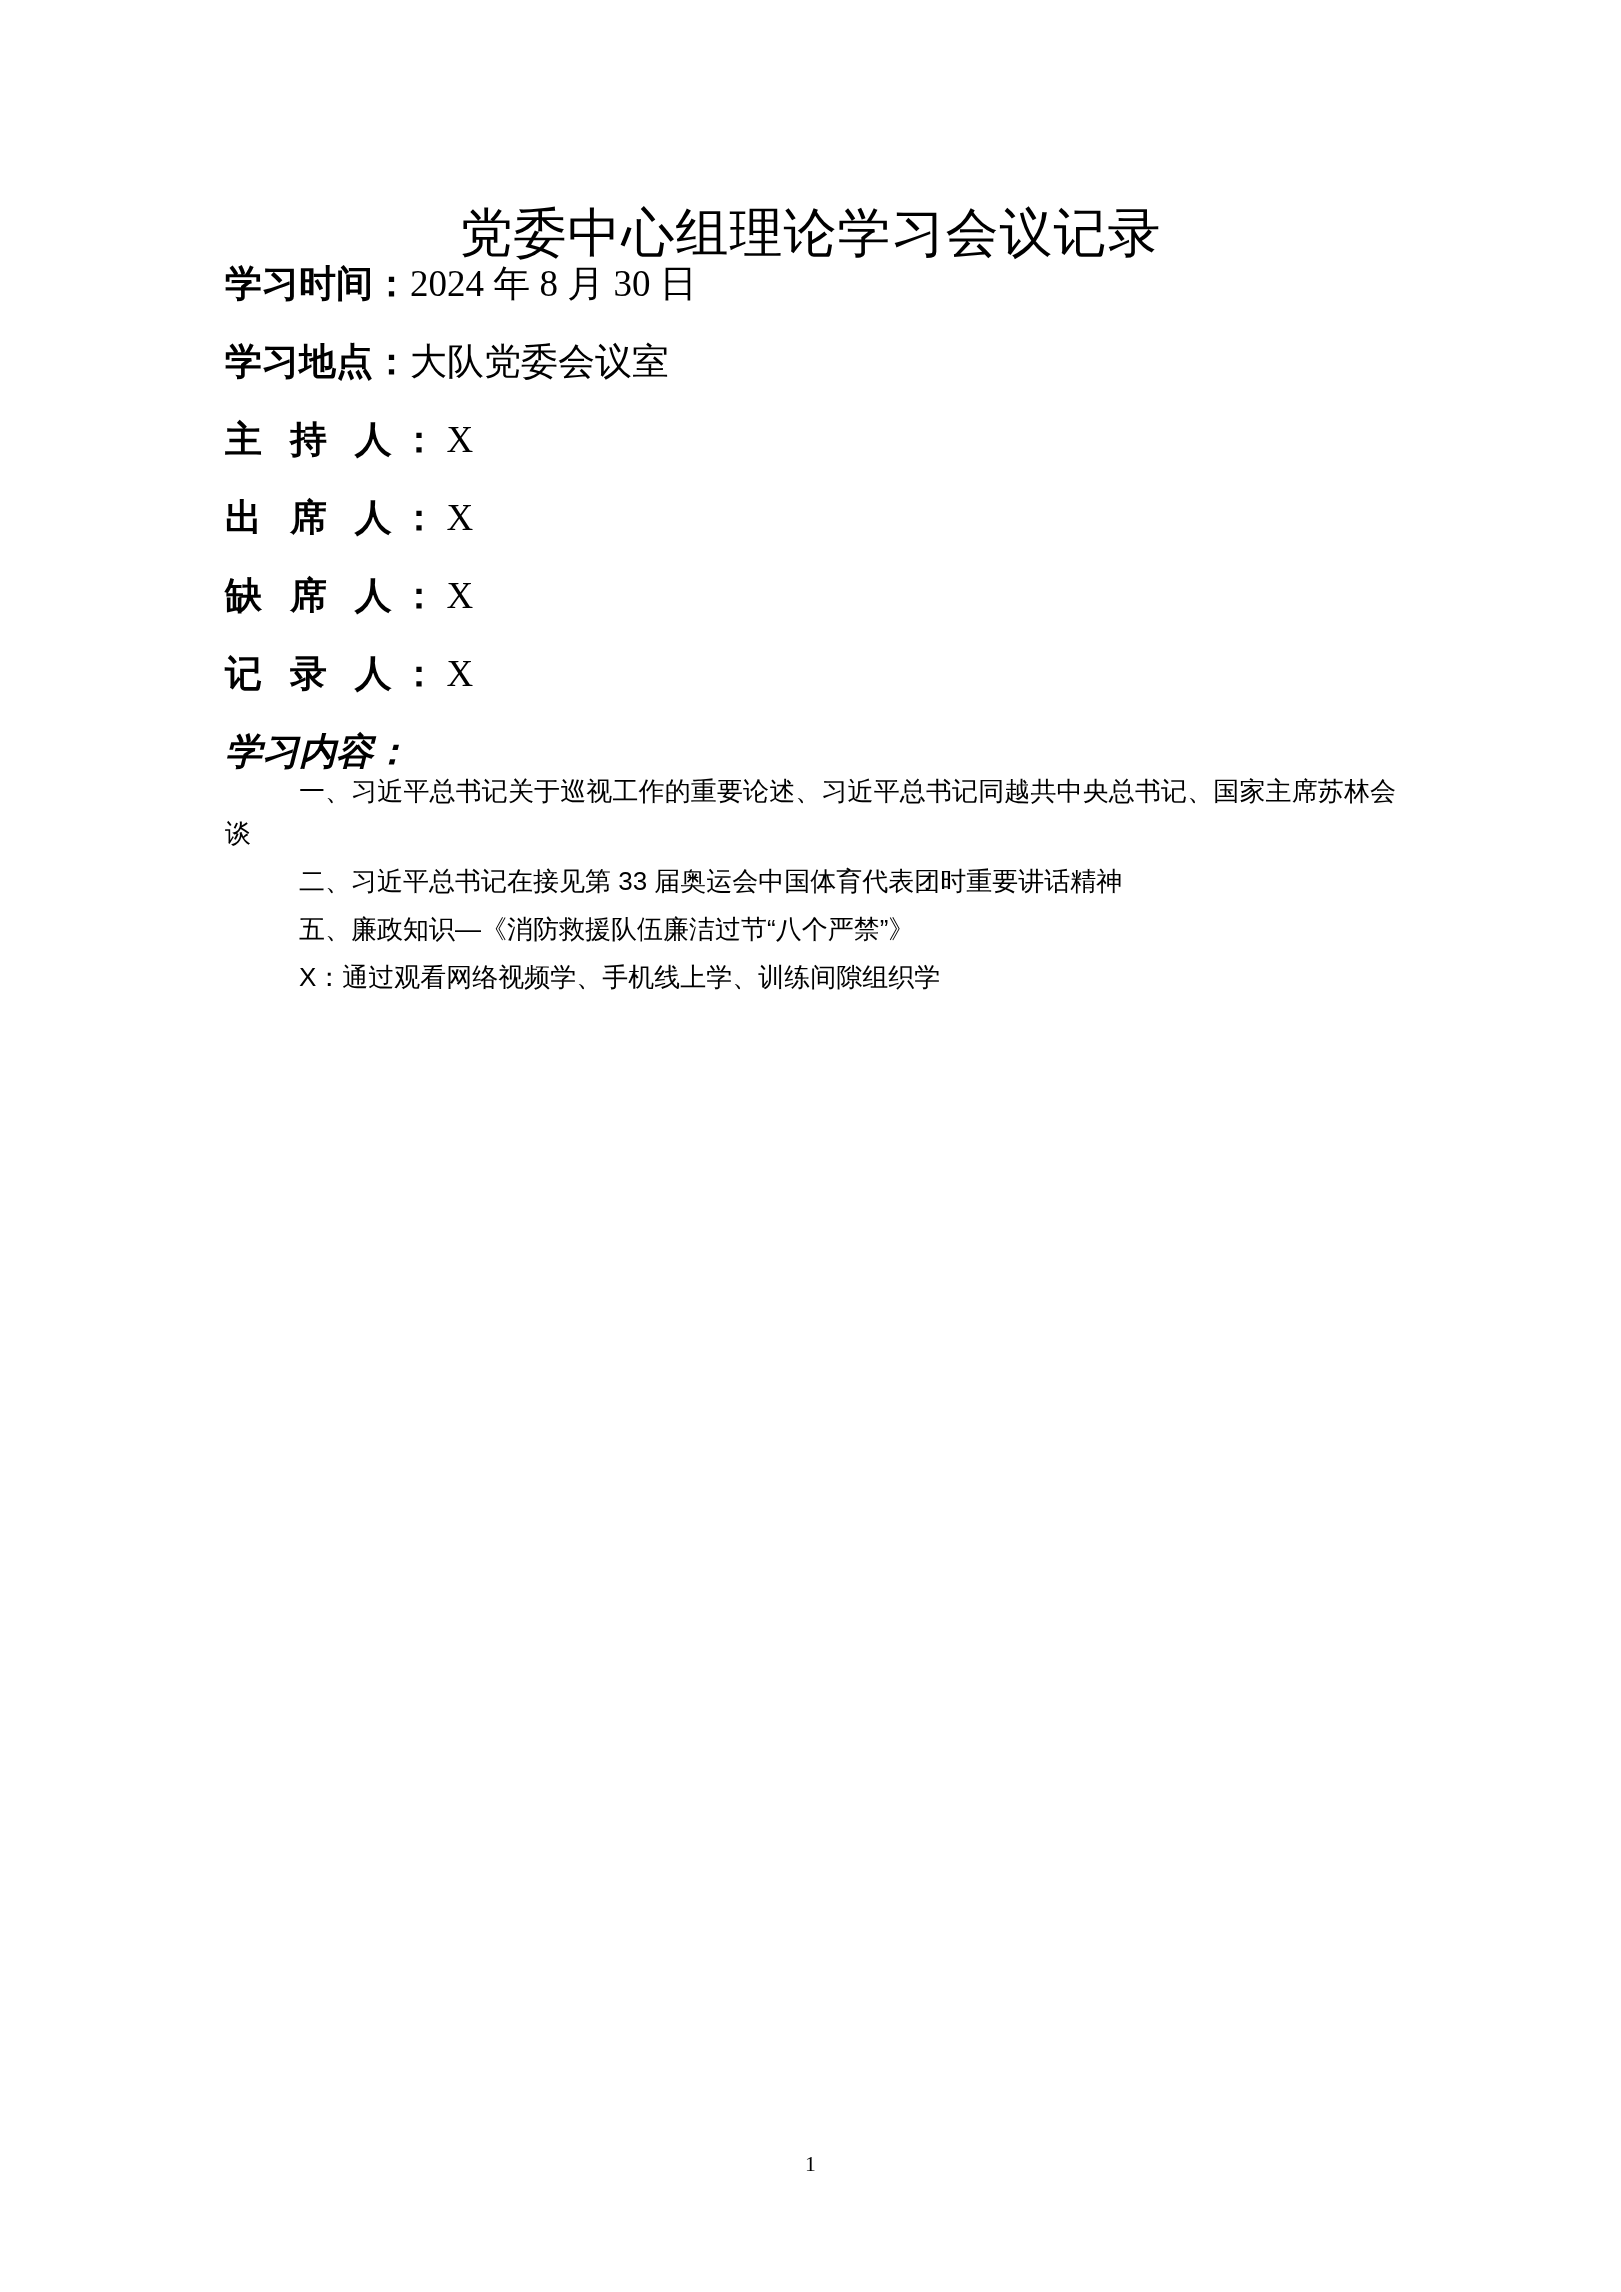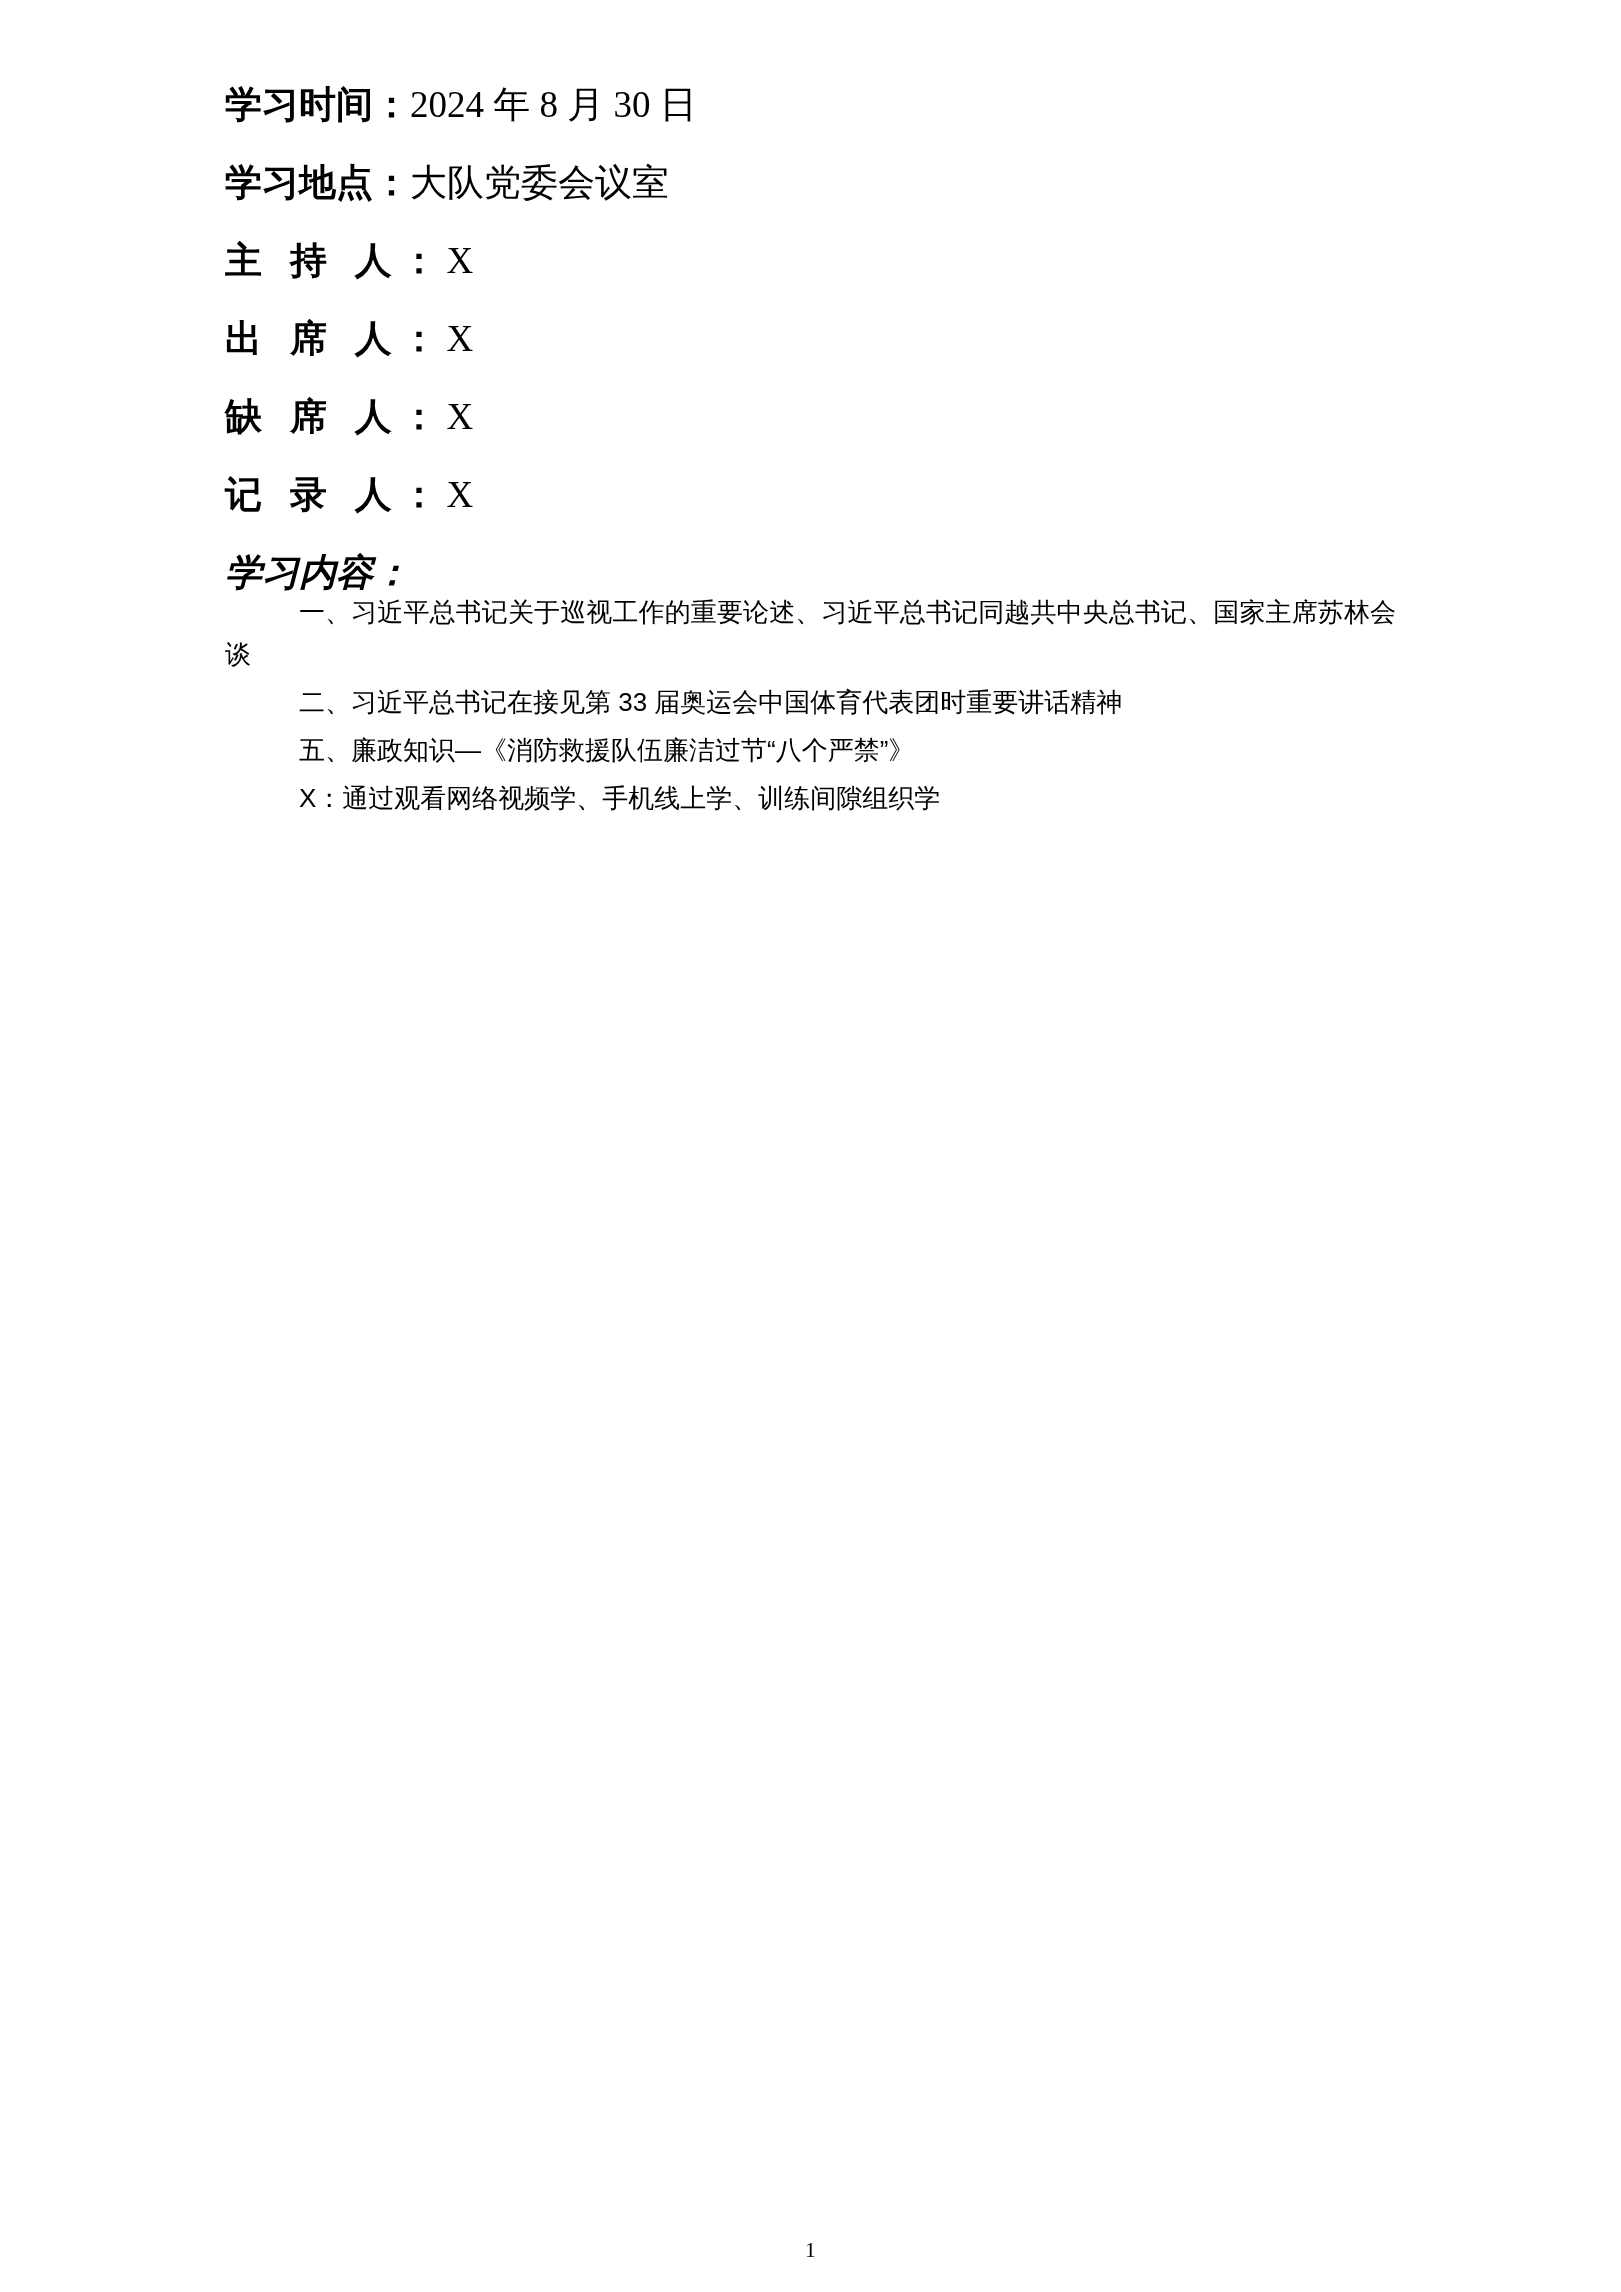--- a/index.html
+++ b/index.html
@@ -27,21 +27,20 @@
     font-size: 53px;
     font-weight: 400;
     letter-spacing: 1px;
     line-height: 1.2;
     margin: 0;
     padding-top: 201px;
     padding-bottom: 0;
     white-space: nowrap;
   }
   .meta-block {
-    margin-top: 86px;
   }
   .meta-row {
     font-size: 37px;
     line-height: 1.0;
     margin-bottom: 41px;
     white-space: nowrap;
   }
   .meta-label {
     font-weight: bold;
   }
@@ -79,20 +78,21 @@
     text-align: center;
     font-size: 21.6px;
     font-family: "Liberation Serif", "DejaVu Serif", serif;
   }
 </style>
 </head>
 <body>
 
 <div class="page">
 
+  <h1 class="doc-title">党委中心组理论学习会议记录</h1>
 
   <div class="meta-block">
 
     <div class="meta-row">
       <span class="meta-label">学习时间：</span><span class="meta-value">2024 年 8 月 30 日</span>
     </div>
 
     <div class="meta-row">
       <span class="meta-label">学习地点：</span><span class="meta-value cjk">大队党委会议室</span>
     </div>

